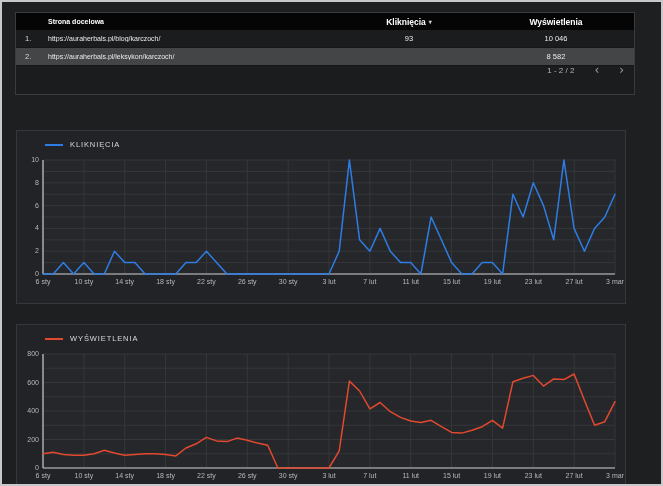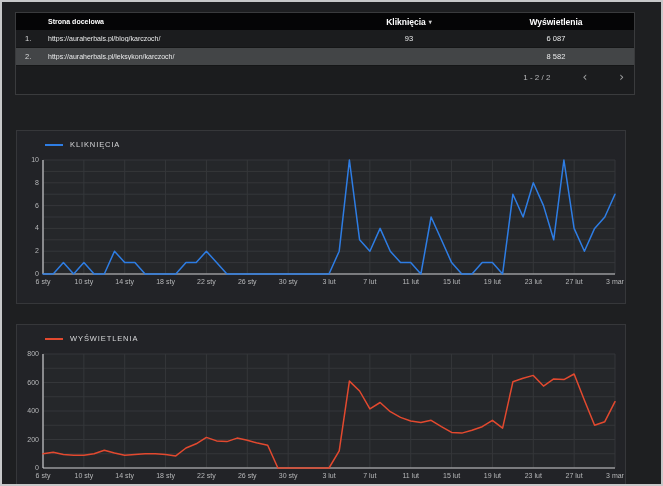--- a/index.html
+++ b/index.html
@@ -12,22 +12,22 @@
   .thead { display:flex; align-items:center; height:17px; background:#050506; color:#fff;
     font-size:8.5px; font-weight:bold; }
   .trow { display:flex; align-items:center; height:18px; color:#e9eaeb; font-size:7.5px;
     border-bottom:1px solid #151617; cursor:pointer; }
   .trow.selected { background:#434547; }
   .c-num { width:32px; padding-left:9px; color:#d9dadb; }
   .c-url { flex:1; font-size:7px; white-space:nowrap; overflow:hidden; }
   .c-clicks { width:150px; text-align:center; }
   .c-impr { width:150px; text-align:center; padding-right:6px; }
   .sort-arrow { font-size:6px; color:#cfcfcf; margin-left:3px; vertical-align:1px; }
-  .pagination { position:absolute; right:10px; bottom:12px; display:flex; align-items:center;
-    color:#b5b6b8; font-size:8px;gap:12px; }
+  .pagination { position:absolute; right:10px; bottom:19px; display:flex; align-items:center;
+    color:#b5b6b8; font-size:8px; }
   .page-btn { color:#9fa0a2; font-size:12px; line-height:10px; margin-left:20px; cursor:pointer;
     font-family:"DejaVu Sans", sans-serif; }
 
   
   .chart-card { position:absolute; left:14px; width:610px; background:#222327;
     border:1px solid #36373a; }
   #chart-card-0 { top:128px; height:174px; }
   #chart-card-1 { top:322px; height:162px; }
   .legend { position:absolute; left:28px; top:9px; display:flex; align-items:center; }
   .swatch { width:18px; height:2px; margin-right:7px; }
@@ -47,21 +47,21 @@
     <div class="c-clicks">
       <span>Kliknięcia</span><span class="sort-arrow">▾</span>
     </div>
     <div class="c-impr">Wyświetlenia</div>
   </div>
 
   <div class="trow">
     <div class="c-num">1.</div>
     <div class="c-url">https://auraherbals.pl/blog/karczoch/</div>
     <div class="c-clicks">93</div>
-    <div class="c-impr">6 087</div>
+    <div class="c-impr">10 046</div>
   </div>
 
   <div class="trow selected">
     <div class="c-num">2.</div>
     <div class="c-url">https://auraherbals.pl/leksykon/karczoch/</div>
     <div class="c-impr">8 582</div>
   </div>
 
   <div class="pagination">
     <span>1 - 2 / 2</span>

